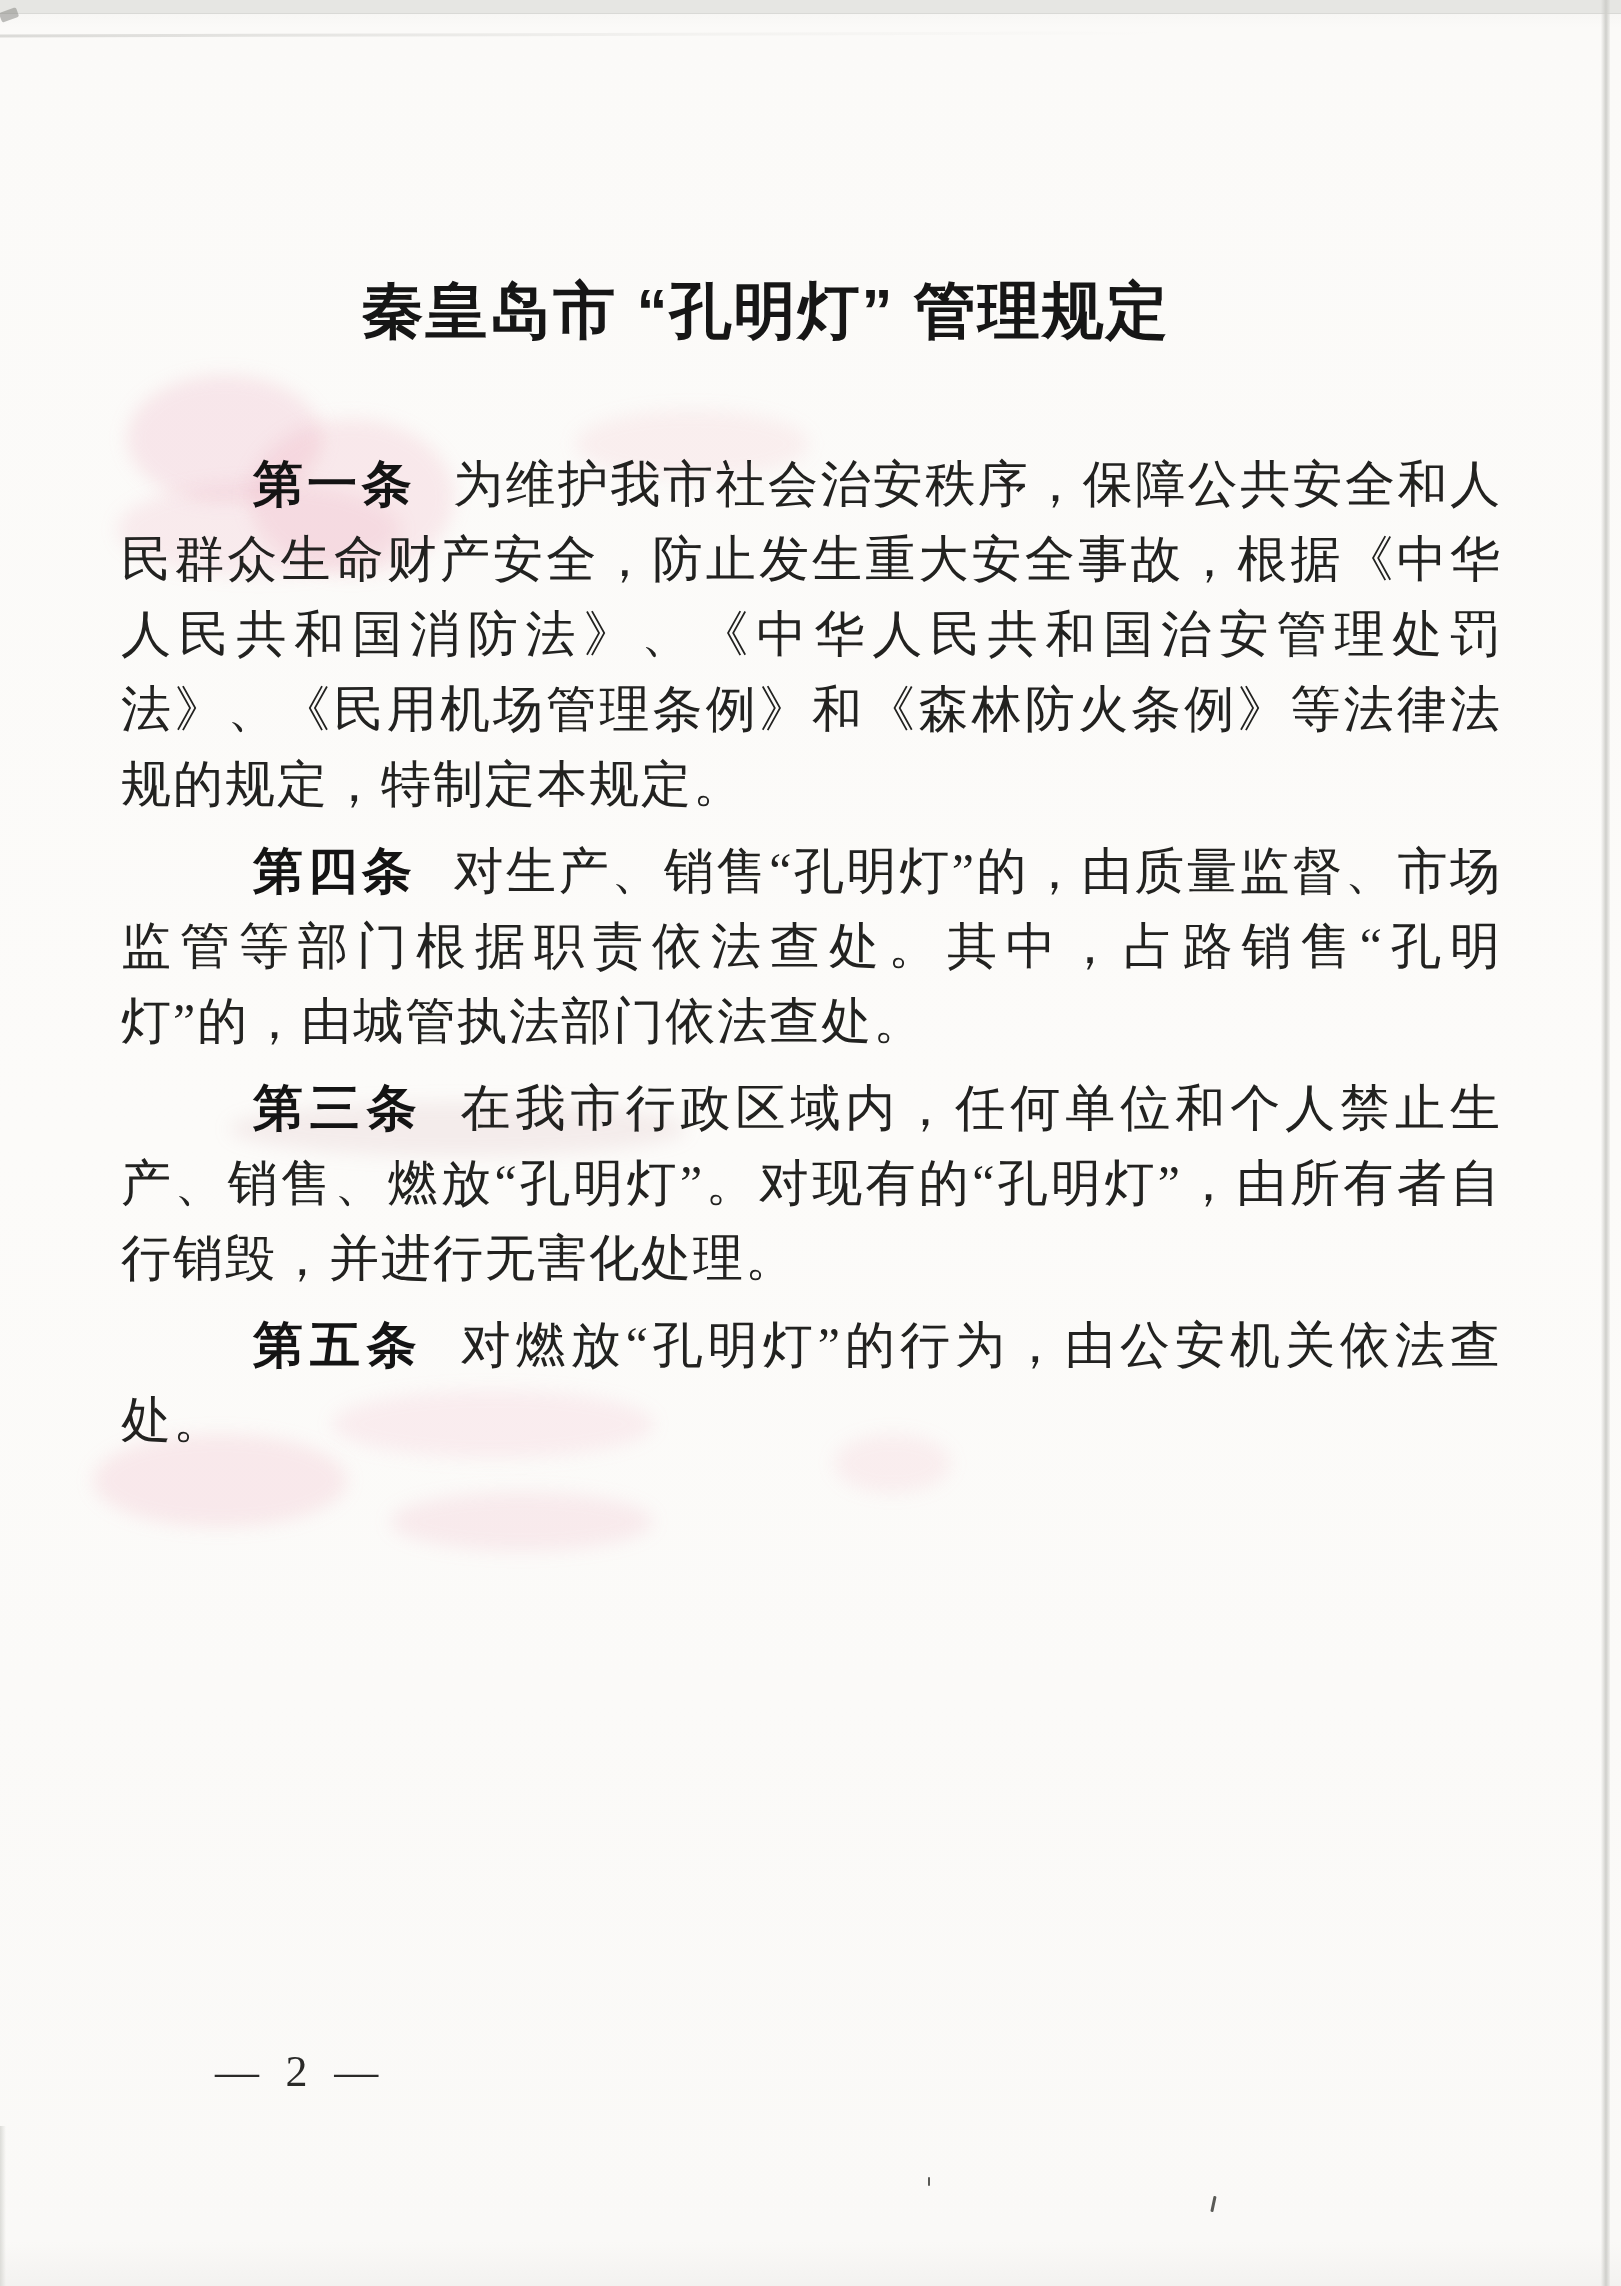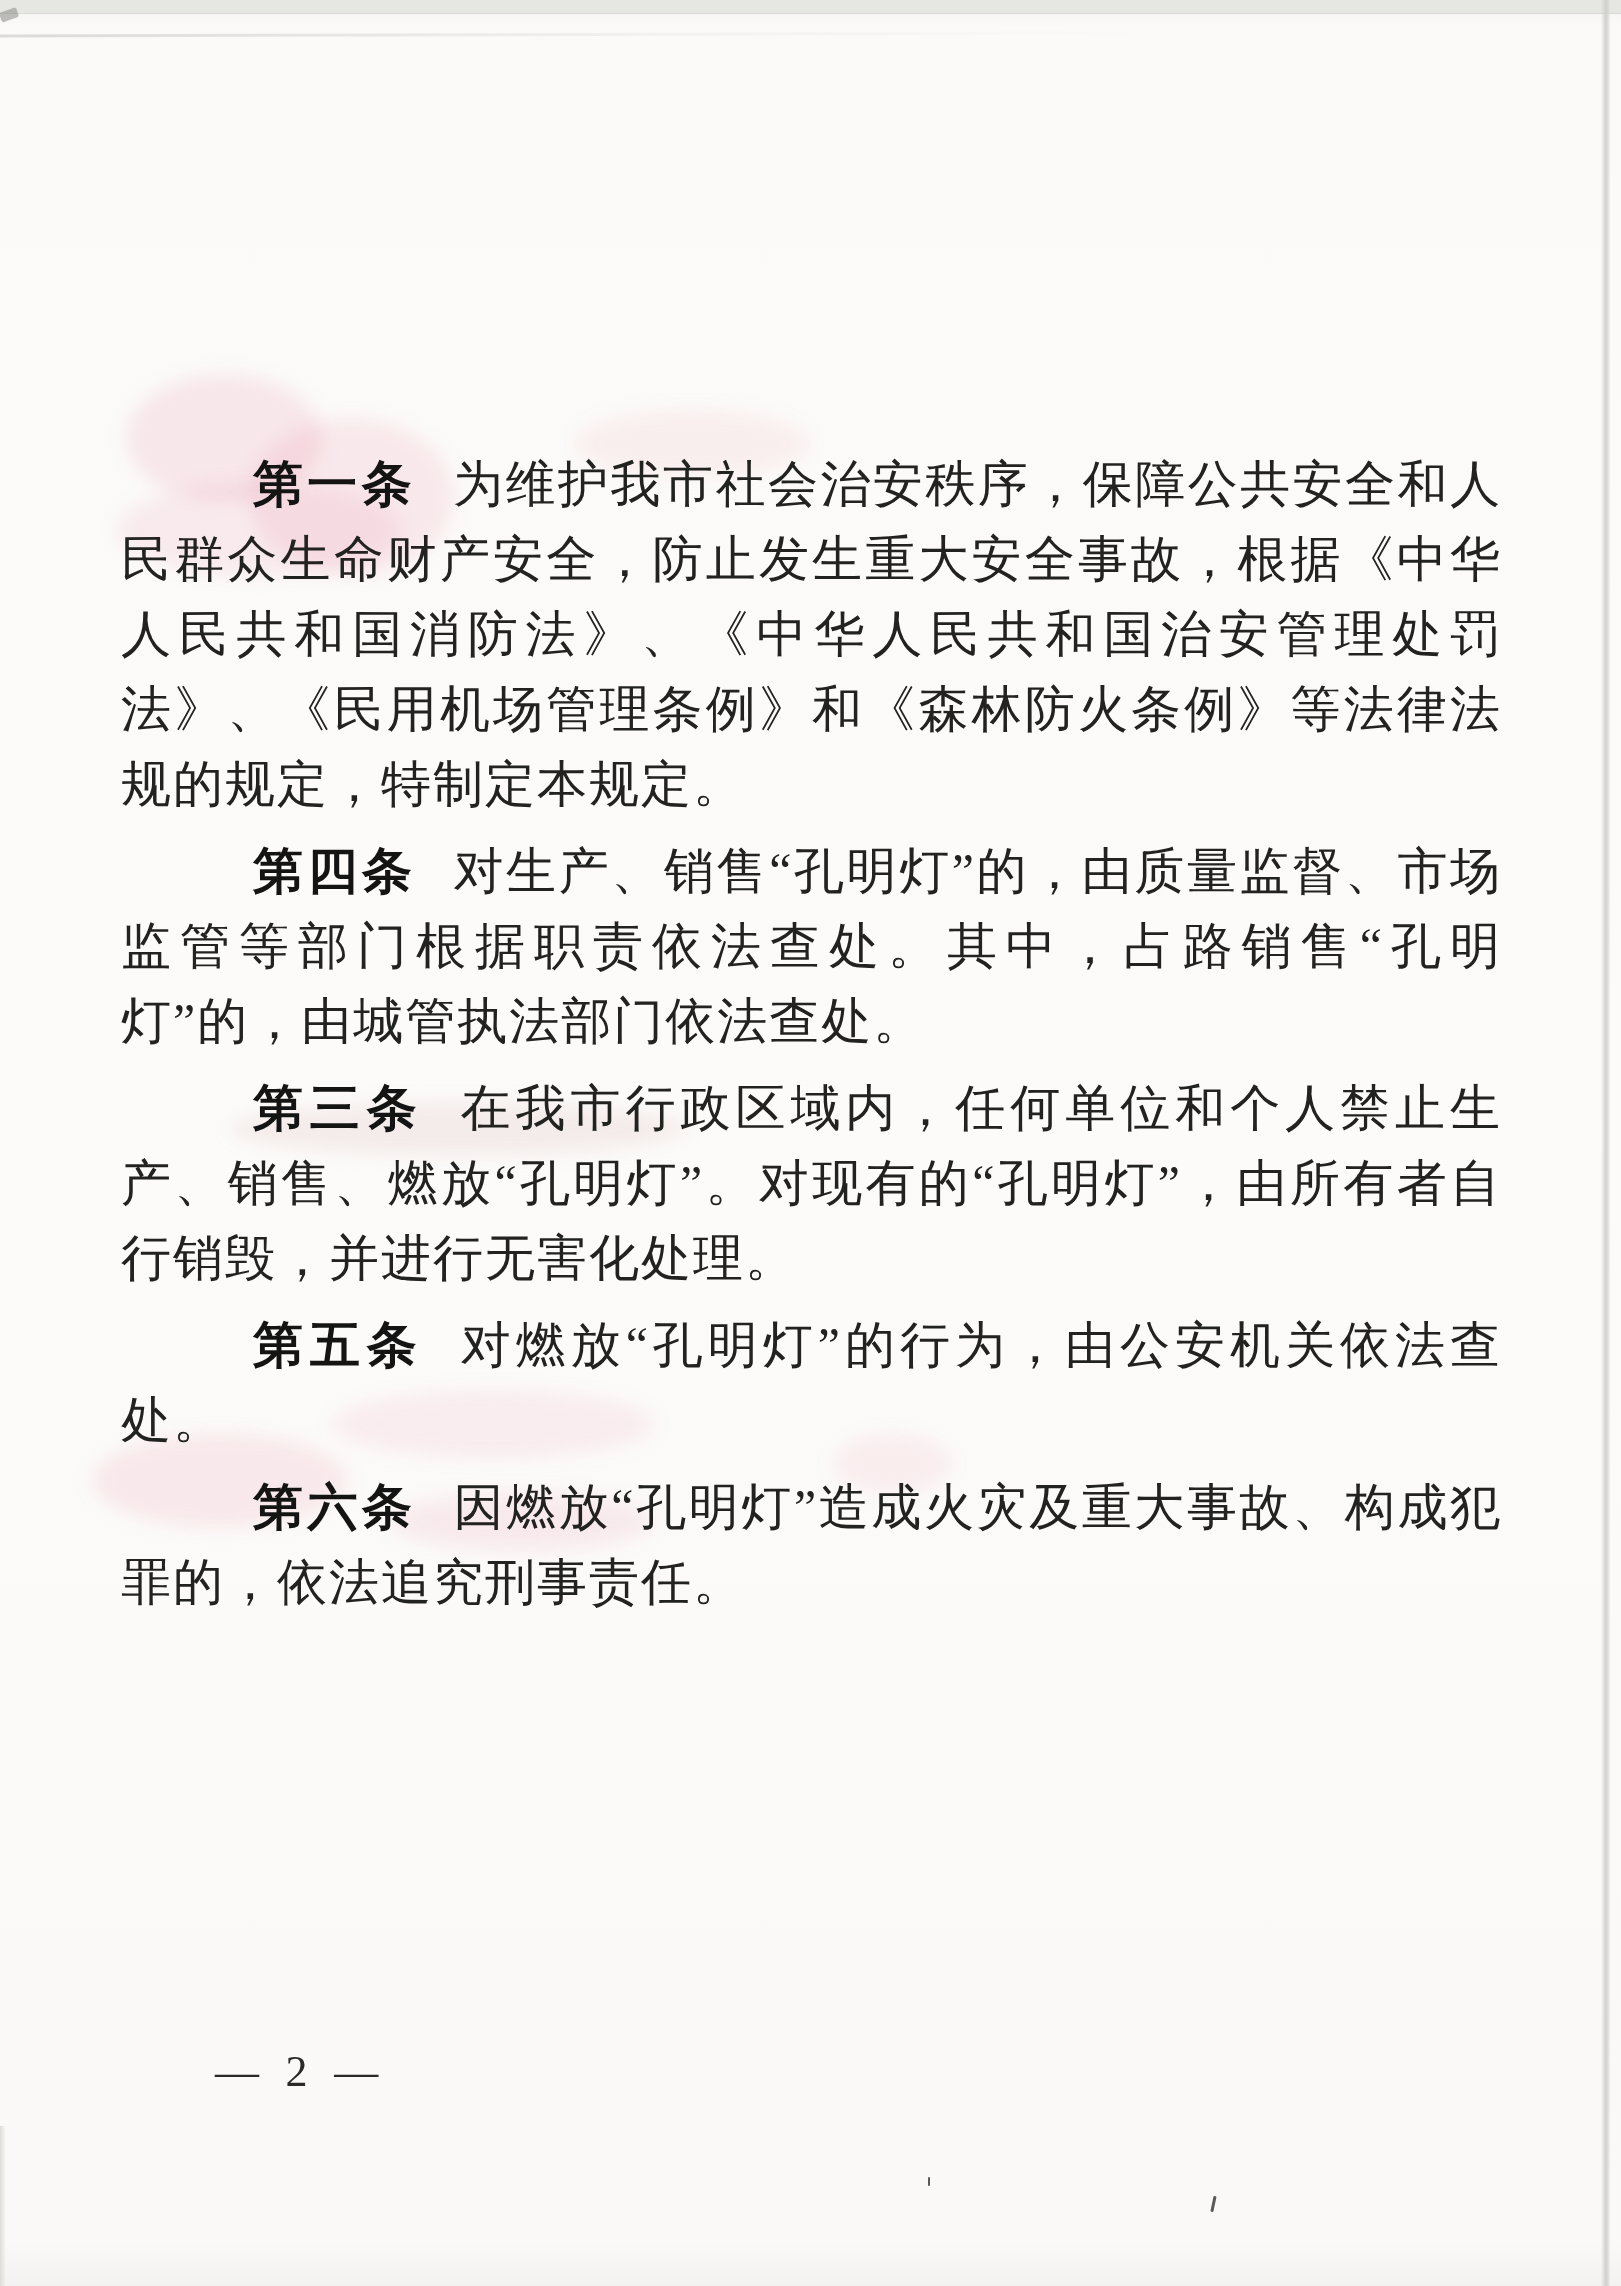--- a/index.html
+++ b/index.html
@@ -136,25 +136,25 @@
   <div class="stain s1"></div>
   <div class="stain s2"></div>
   <div class="stain s3"></div>
   <div class="stain s4"></div>
   <div class="stain s5"></div>
   <div class="stain s6"></div>
   <div class="stain s7"></div>
   <div class="stain s8"></div>
   <div class="stain s9"></div>
 
+  <h1 class="title">秦皇岛市 “孔明灯” 管理规定</h1>
 
   <div class="content">
     <p class="article"><b class="head">第一条</b><span>为维护我市社会治安秩序，保障公共安全和人民群众生命财产安全，防止发生重大安全事故，根据《中华人民共和国消防法》、《中华人民共和国治安管理处罚法》、《民用机场管理条例》和《森林防火条例》等法律法规的规定，特制定本规定。</span></p>
     <p class="article"><b class="head">第四条</b><span>对生产、销售“孔明灯”的，由质量监督、市场监管等部门根据职责依法查处。其中，占路销售“孔明灯”的，由城管执法部门依法查处。</span></p>
     <p class="article"><b class="head">第三条</b><span>在我市行政区域内，任何单位和个人禁止生产、销售、燃放“孔明灯”。对现有的“孔明灯”，由所有者自行销毁，并进行无害化处理。</span></p>
     <p class="article"><b class="head">第五条</b><span>对燃放“孔明灯”的行为，由公安机关依法查处。</span></p>
-    <p class="article"><b class="head">第六条</b><span>因燃放“孔明灯”造成火灾及重大事故、构成犯罪的，依法追究刑事责任。</span></p>
   </div>
 
   <div class="page-number">— 2 —</div>
 
 </div>
 
 
 </body></html>

